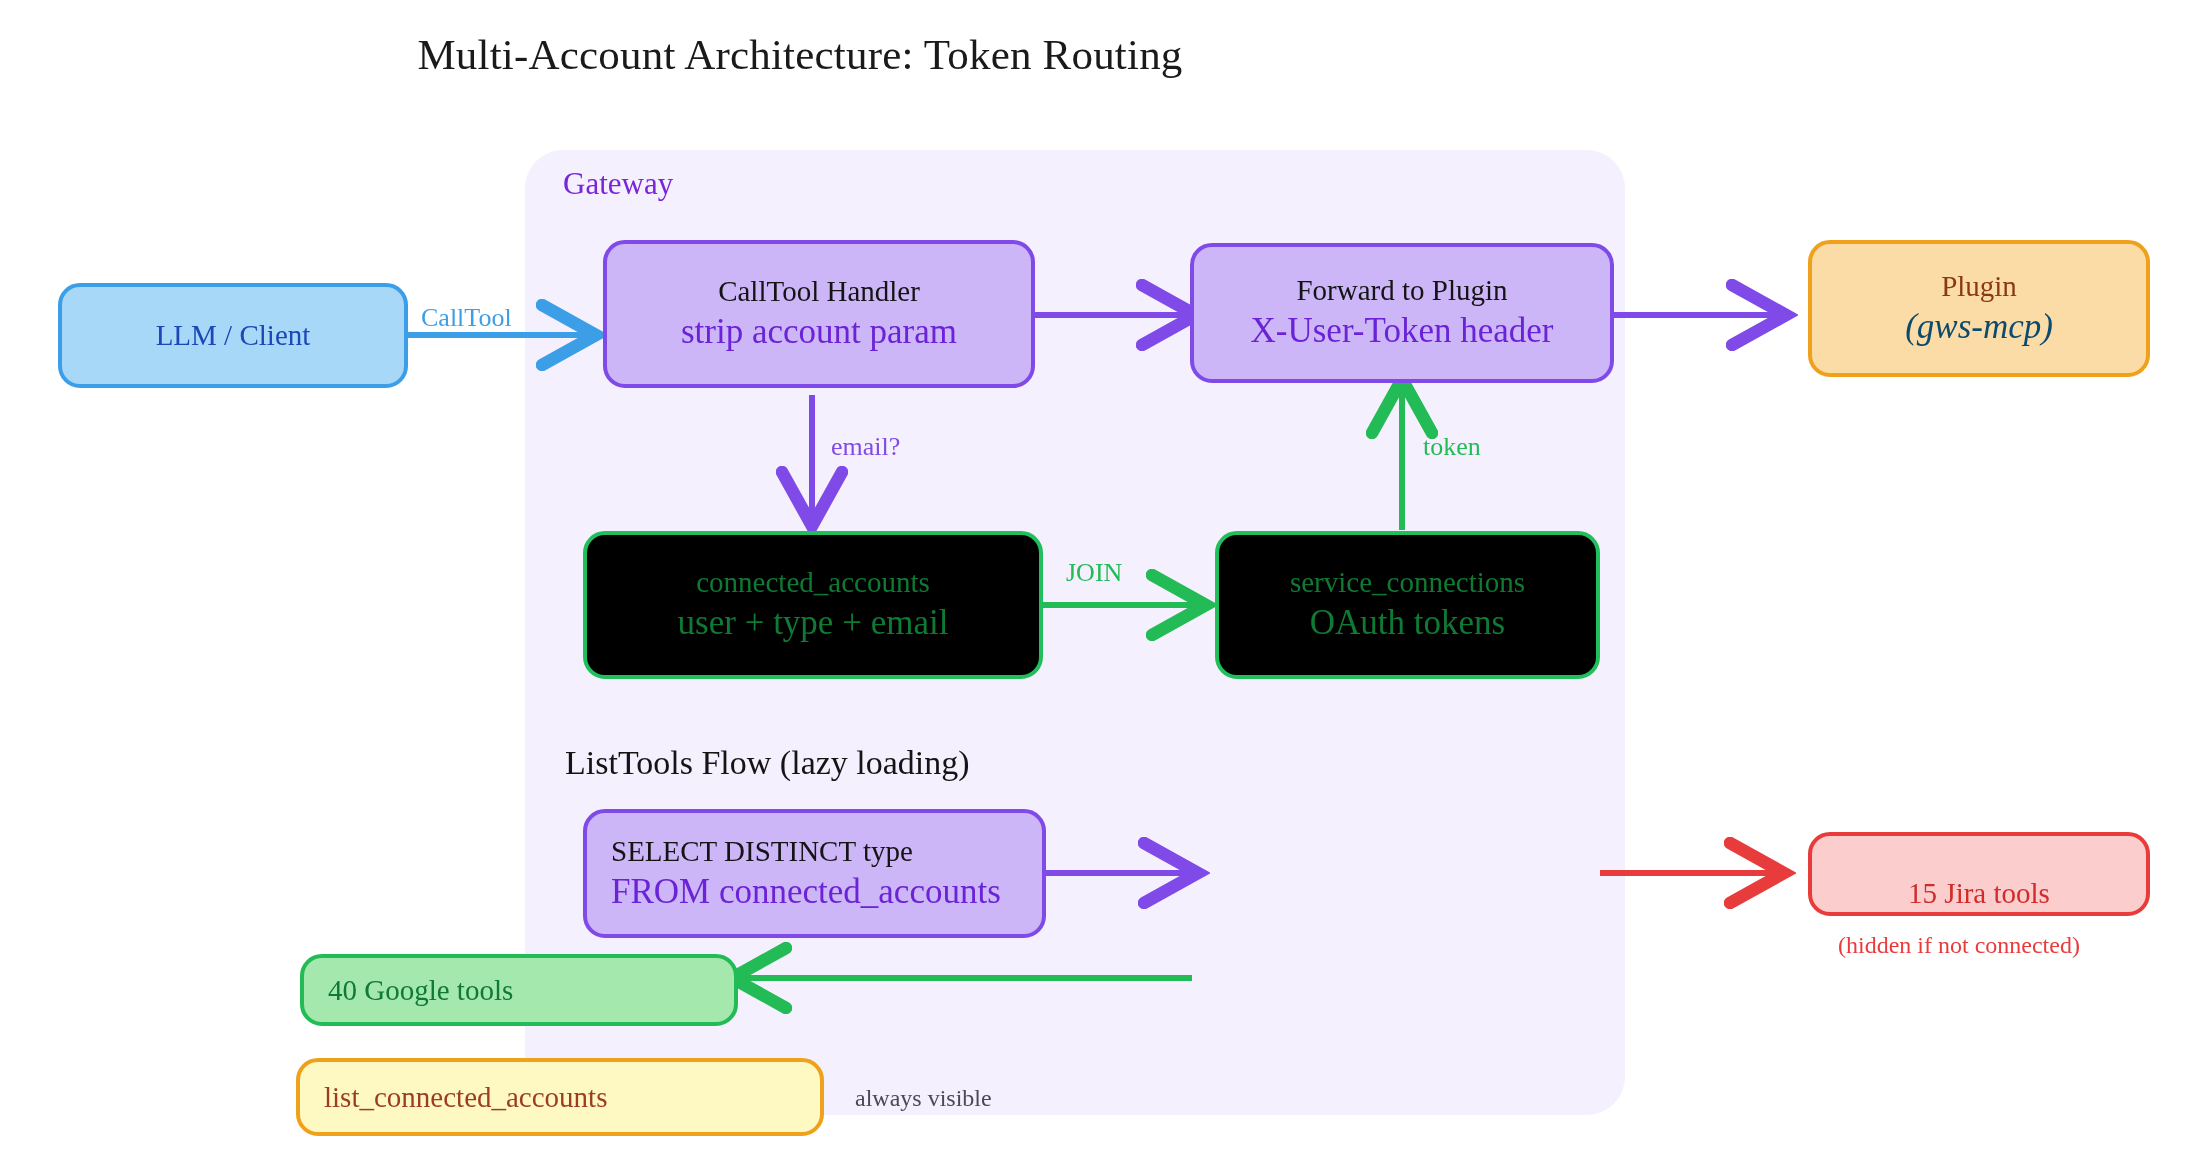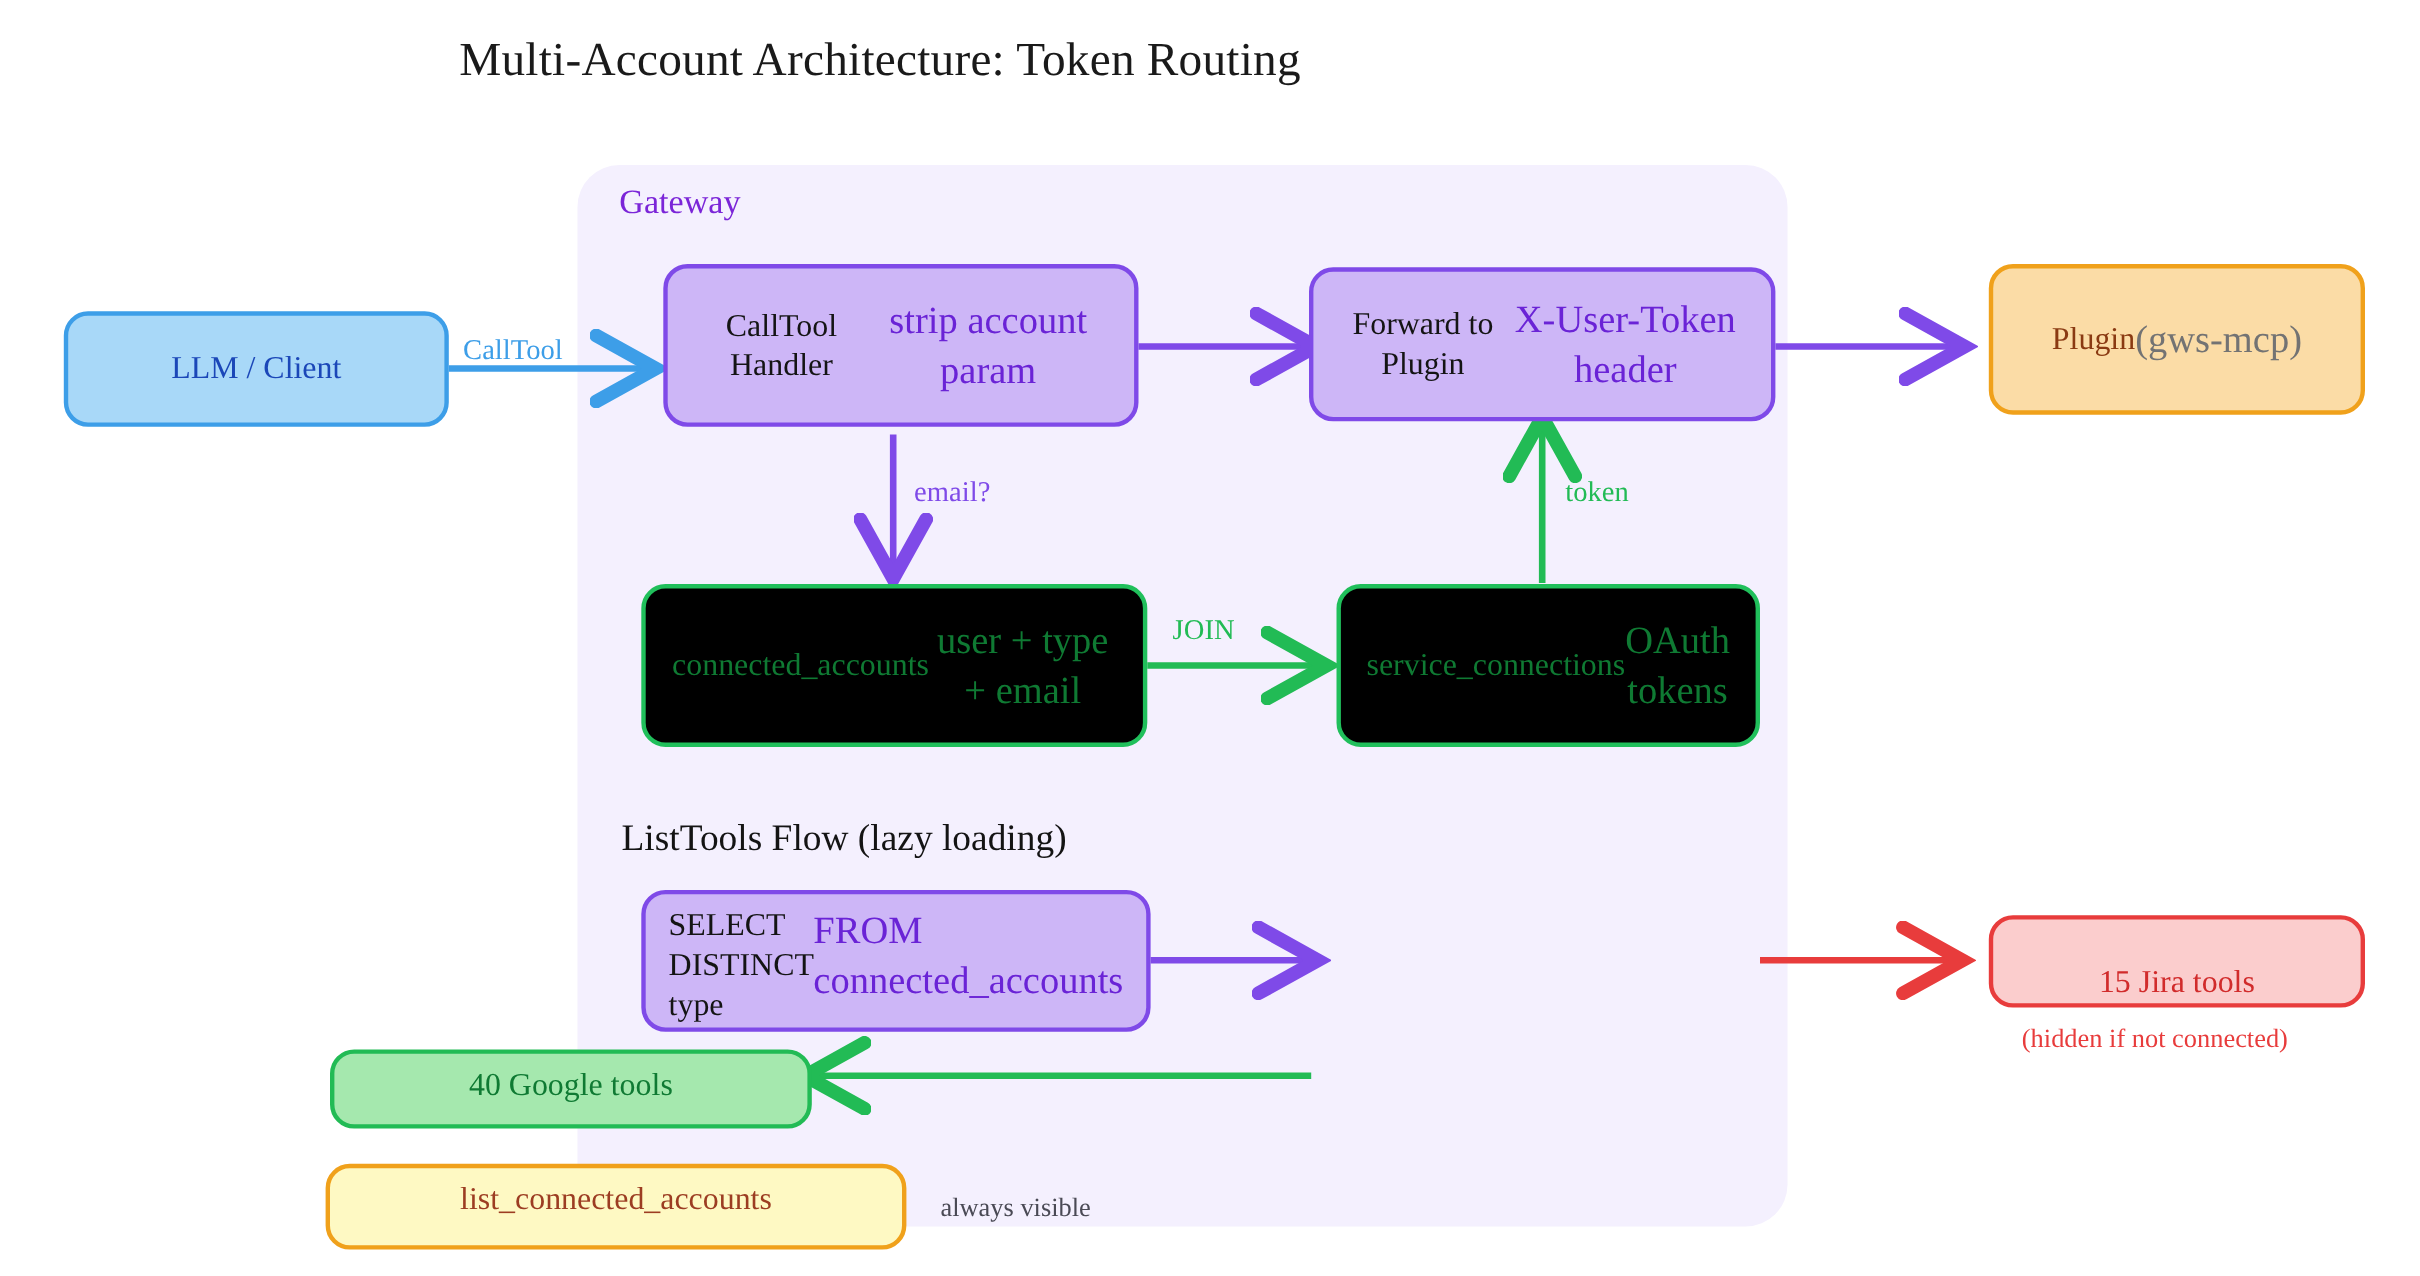--- a/index.html
+++ b/index.html
@@ -21,21 +21,21 @@
   }
   .gateway-label{
     position:absolute; left:563px; top:166px;
     font-size:31px; color:#7b25d8;
   }
 
   
   .node{
     position:absolute; box-sizing:border-box;
     border-radius:22px; border-width:4px; border-style:solid;
-    display:flex; flex-direction:row; justify-content:center;
+    display:flex; flex-direction:column; justify-content:center;
     padding:10px 24px;
   }
   .node .line1{font-size:29px; line-height:1.25;}
   .node .line2{font-size:35px; line-height:1.3;}
 
   
   .n-purple{background:#cdb6f7; border-color:#7f4ae8;}
   .n-purple .line1{color:#141414;}
   .n-purple .line2{color:#6a23d6;}
 
@@ -44,21 +44,21 @@
   .n-green .line1{color:#0f7a33;}
   .n-green .line2{color:#0f7a33;}
 
   
   .n-blue{background:#a8d8f8; border-color:#3d9ee8;}
   .n-blue .line1{color:#1b47b8;}
 
   
   .n-orange{background:#fbdca6; border-color:#f0a11b;}
   .n-orange .line1{color:#8a3a12;}
-  .n-orange .line2{color:#737373;}
+  .n-orange .line2{color:#0c4a6e;font-style:italic;}
 
   
   .n-yellow{background:#fef9c3; border-color:#f0a11b;}
   .n-yellow .line1{color:#9c3d22;}
 
   
   .n-red{background:#fbcdcd; border-color:#e83c3c;}
   .n-red .line1{color:#d12b2b;margin-top:39px;}
 
   

